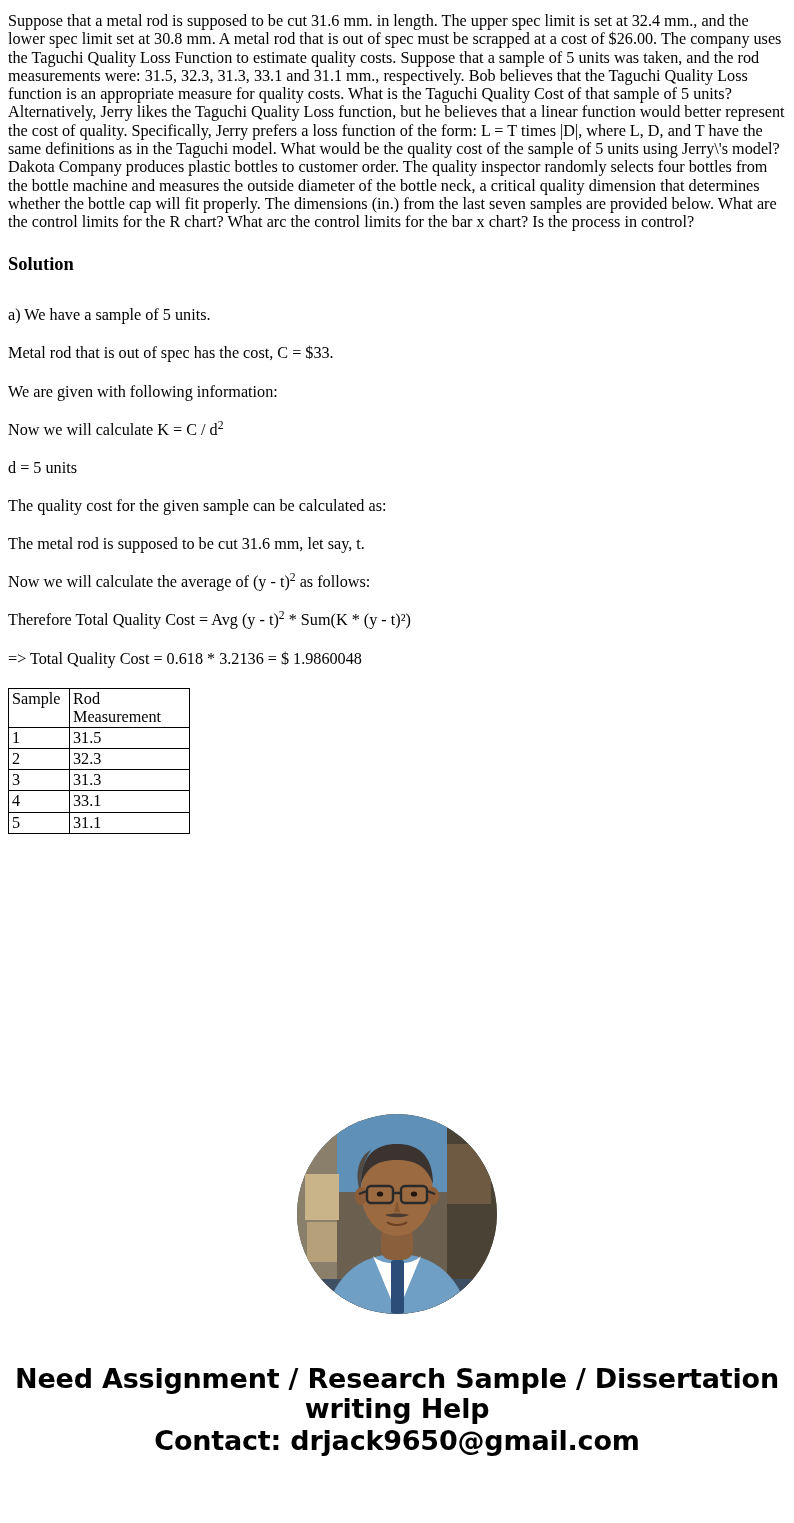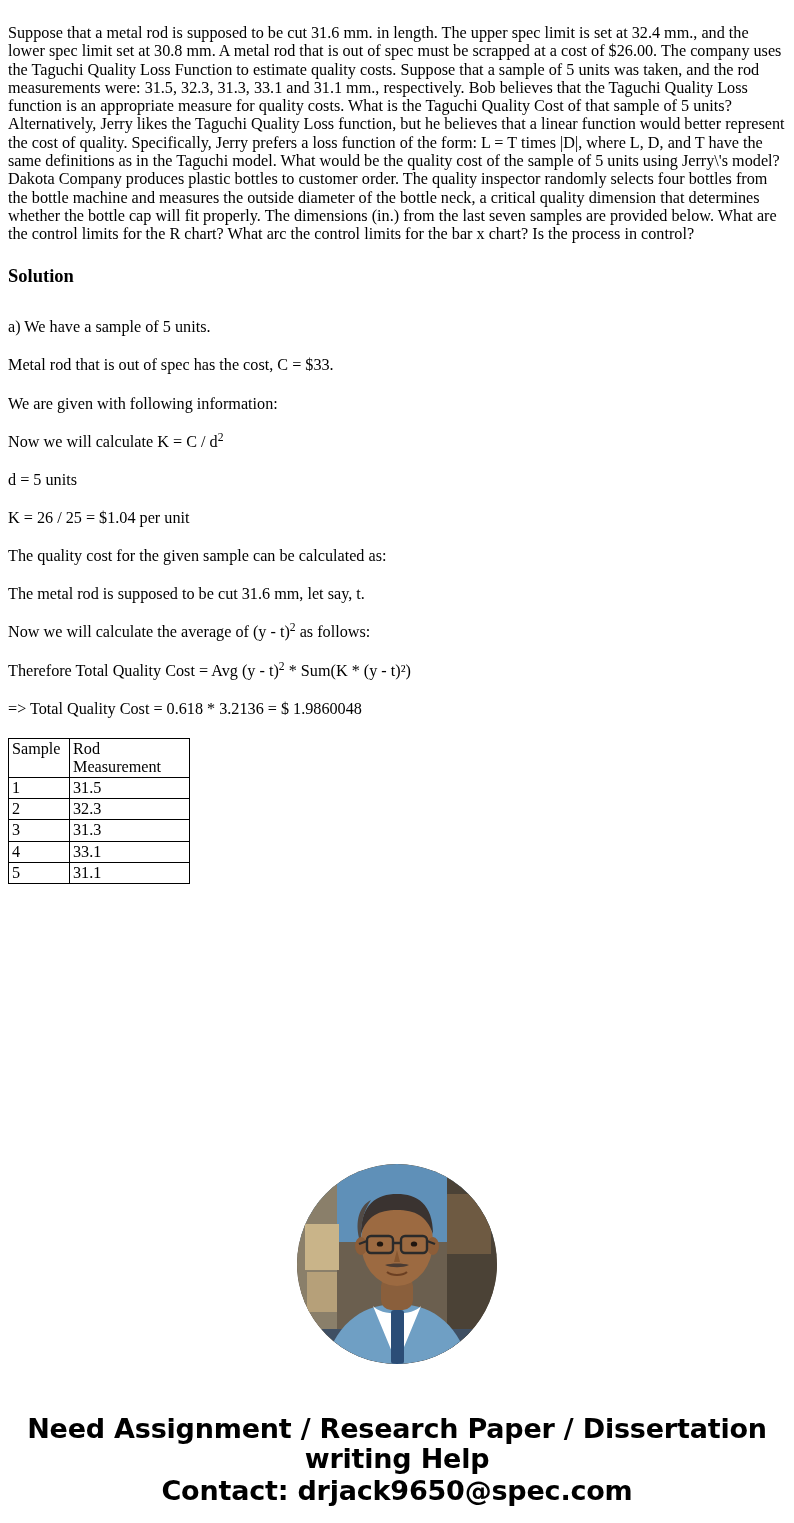--- a/index.html
+++ b/index.html
@@ -10,21 +10,21 @@
   body {
     width: 794px;
     min-height: 1523px;
     font-family: "Liberation Serif", "DejaVu Serif", serif;
     color: #000000;
     font-size: 16px;
     line-height: 1.12;
     position: relative;
   }
   .page {
-    padding: 24px 8px 0 8px;
+    padding: 12px 8px 0 8px;
     box-sizing: border-box;
     width: 794px;
   }
   p.problem {
     margin: 0 0 0 0;
     font-size: 16.2px;
     line-height: 1.13;
     text-align: left;
   }
   h3.solution {
@@ -100,21 +100,20 @@
   <p class="problem">Suppose that a metal rod is supposed to be cut 31.6 mm. in length. The upper spec limit is set at 32.4 mm., and the lower spec limit set at 30.8 mm. A metal rod that is out of spec must be scrapped at a cost of $26.00. The company uses the Taguchi Quality Loss Function to estimate quality costs. Suppose that a sample of 5 units was taken, and the rod measurements were: 31.5, 32.3, 31.3, 33.1 and 31.1 mm., respectively. Bob believes that the Taguchi Quality Loss function is an appropriate measure for quality costs. What is the Taguchi Quality Cost of that sample of 5 units? Alternatively, Jerry likes the Taguchi Quality Loss function, but he believes that a linear function would better represent the cost of quality. Specifically, Jerry prefers a loss function of the form: L = T times |D|, where L, D, and T have the same definitions as in the Taguchi model. What would be the quality cost of the sample of 5 units using Jerry\'s model? Dakota Company produces plastic bottles to customer order. The quality inspector randomly selects four bottles from the bottle machine and measures the outside diameter of the bottle neck, a critical quality dimension that determines whether the bottle cap will fit properly. The dimensions (in.) from the last seven samples are provided below. What are the control limits for the R chart? What arc the control limits for the bar x chart? Is the process in control?</p>
 
   <h3 class="solution">Solution</h3>
 
   <div>
     <p class="line"><span>a) We have a sample of 5 units.</span><sup></sup><span></span></p>
     <p class="line"><span>Metal rod that is out of spec has the cost, C = $33.</span><sup></sup><span></span></p>
     <p class="line"><span>We are given with following information:</span><sup></sup><span></span></p>
     <p class="line"><span>Now we will calculate K = C / d</span><sup>2</sup><span></span></p>
     <p class="line"><span>d = 5 units</span><sup></sup><span></span></p>
-    <p class="line"><span>K = 26 / 25 = $1.04 per unit</span><sup></sup><span></span></p>
     <p class="line"><span>The quality cost for the given sample can be calculated as:</span><sup></sup><span></span></p>
     <p class="line"><span>The metal rod is supposed to be cut 31.6 mm, let say, t.</span><sup></sup><span></span></p>
     <p class="line"><span>Now we will calculate the average of (y - t)</span><sup>2</sup><span> as follows:</span></p>
     <p class="line"><span>Therefore Total Quality Cost = Avg (y - t)</span><sup>2</sup><span> * Sum(K * (y - t)²)</span></p>
     <p class="line"><span>=&gt; Total Quality Cost = 0.618 * 3.2136 = $ 1.9860048</span><sup></sup><span></span></p>
   </div>
 
   <table class="data">
     <tbody>
         <tr>
@@ -190,17 +189,17 @@
           <path d="M100 86 L97 98 L103 98 Z" fill="#86562f"></path>
           <path d="M90 108 C95 112 105 112 110 108" stroke="#6b3f22" stroke-width="2.2" fill="none"></path>
 
           <path d="M88 101 C94 99 106 99 112 101 C106 104 94 104 88 101 Z" fill="#4a3b33"></path>
         </g>
       </svg>
     </div>
   </div>
 
   <div class="footer">
-    <span class="l1">Need Assignment / Research Paper / Dissertation writing Help</span>
-    <span class="l2">Contact: drjack9650@spec.com</span>
+    <span class="l1">Need Assignment / Research Sample / Dissertation writing Help</span>
+    <span class="l2">Contact: drjack9650@gmail.com</span>
   </div>
 
 </div>
 
 </body></html>

